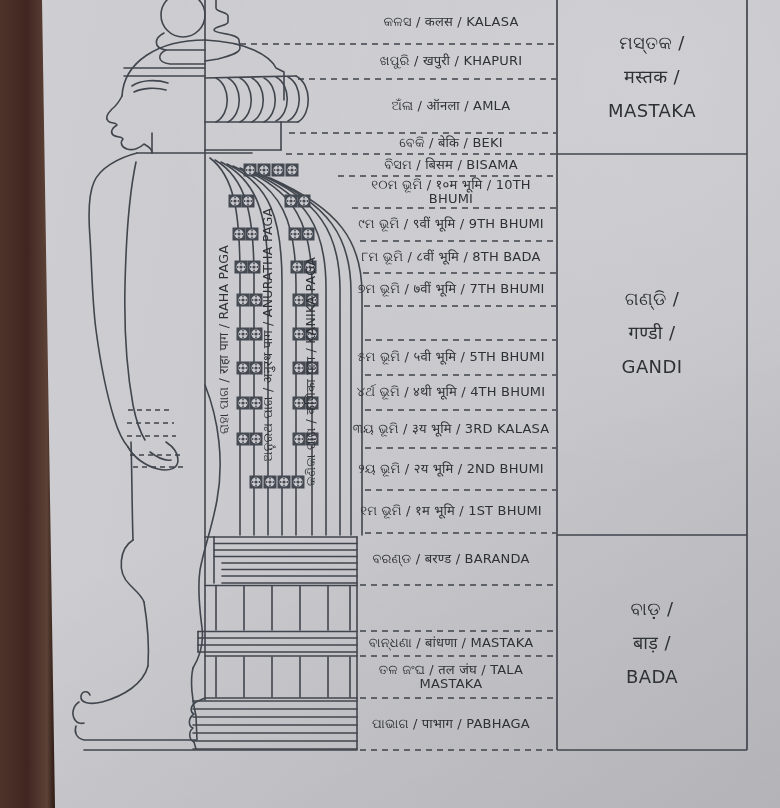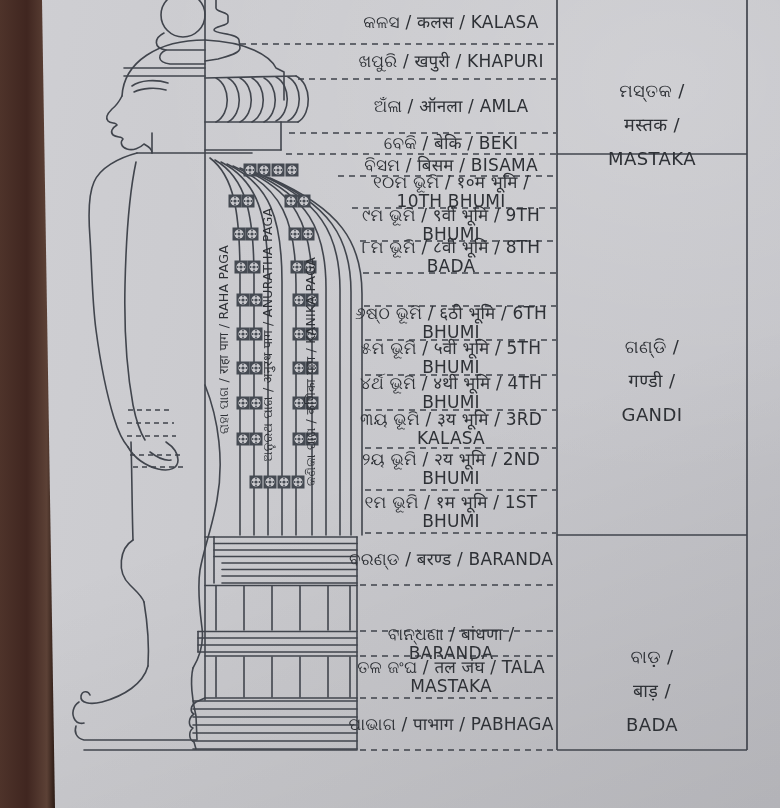--- a/index.html
+++ b/index.html
@@ -14,26 +14,26 @@
   .frame{
     position:absolute;left:0;top:0;width:60px;height:808px;
     clip-path:polygon(0 0,42px 0,55px 100%,0 100%);
     background:linear-gradient(90deg,#4e332a 0%,#402620 45%,#5c4136 78%,#23140e 94%,#150c08 100%);
   }
   .svgwrap{position:absolute;inset:0;}
   svg{display:block;}
   .row{
     position:absolute;left:348px;width:206px;
     display:flex;align-items:center;justify-content:center;text-align:center;
-    font-size:17px;line-height:1.1;color:#2e3136;letter-spacing:.2px;
+    font-size:13px;line-height:1.1;color:#2e3136;letter-spacing:.2px;
   }
   .section{
     position:absolute;left:558px;width:188px;
     display:flex;flex-direction:column;align-items:center;justify-content:center;
-    text-align:center;color:#2e3136;font-size:18px;line-height:34px;letter-spacing:.4px;margin-top:48px;
+    text-align:center;color:#2e3136;font-size:18px;line-height:34px;letter-spacing:.4px;
   }
   .vlabel{
     position:absolute;transform:rotate(-90deg);white-space:nowrap;text-align:center;
     font-size:12.5px;color:#2e3136;letter-spacing:.3px;
   }
 </style>
 </head>
 <body>
 
 <div class="photo">
@@ -258,28 +258,28 @@
   <div class="vlabel" style="left:180px;top:363px;width:260px">କଣିକା ପାଗ / कणिका पाग / KANIKA PAGA</div>
 
   <div class="row" style="top:0px;height:44px">କଳସ / कलस / KALASA</div>
   <div class="row" style="top:44px;height:35px">ଖପୁରି / खपुरी / KHAPURI</div>
   <div class="row" style="top:79px;height:54px">ଅଁଳା / ऑनला / AMLA</div>
   <div class="row" style="top:133px;height:21px">ବେକି / बेकि / BEKI</div>
   <div class="row" style="top:154px;height:22px">ବିସମ / बिसम / BISAMA</div>
   <div class="row" style="top:176px;height:32px">୧୦ମ ଭୂମି / १०म भूमि / 10TH BHUMI</div>
   <div class="row" style="top:208px;height:33px">୯ମ ଭୂମି / ९वीं भूमि / 9TH BHUMI</div>
   <div class="row" style="top:241px;height:32px">୮ମ ଭୂମି / ८वीं भूमि / 8TH BADA</div>
-  <div class="row" style="top:306px;height:34px">୬ଷ୍ଠ ଭୂମି / ६ठी भूमि / 6TH BHUMI</div>
+  <div class="row" style="top:273px;height:33px">୭ମ ଭୂମି / ७वीं भूमि / 7TH BHUMI</div>
   <div class="row" style="top:340px;height:35px">୫ମ ଭୂମି / ५वी भूमि / 5TH BHUMI</div>
   <div class="row" style="top:375px;height:35px">୪ର୍ଥ ଭୂମି / ४थी भूमि / 4TH BHUMI</div>
   <div class="row" style="top:410px;height:38px">୩ୟ ଭୂମି / ३य भूमि / 3RD KALASA</div>
   <div class="row" style="top:448px;height:42px">୨ୟ ଭୂମି / २य भूमि / 2ND BHUMI</div>
   <div class="row" style="top:490px;height:43px">୧ମ ଭୂମି / १म भूमि / 1ST BHUMI</div>
   <div class="row" style="top:533px;height:52px">ବରଣ୍ଡ / बरण्ड / BARANDA</div>
-  <div class="row" style="top:631px;height:25px">ବାନ୍ଧଣା / बांधणा / BARANDA</div>
+  <div class="row" style="top:631px;height:25px">ବାନ୍ଧଣା / बांधणा / MASTAKA</div>
   <div class="row" style="top:656px;height:42px">ତଳ ଜଂଘ / तल जंघ / TALA MASTAKA</div>
   <div class="row" style="top:698px;height:52px">ପାଭାଗ / पाभाग / PABHAGA</div>
 
   <div class="section" style="top:0;height:154px">
     <span>ମସ୍ତକ /</span>
     <span>मस्तक /</span>
     <span>MASTAKA</span>
   </div>
   <div class="section" style="top:142px;height:381px">
     <span>ଗଣ୍ଡି /</span>

